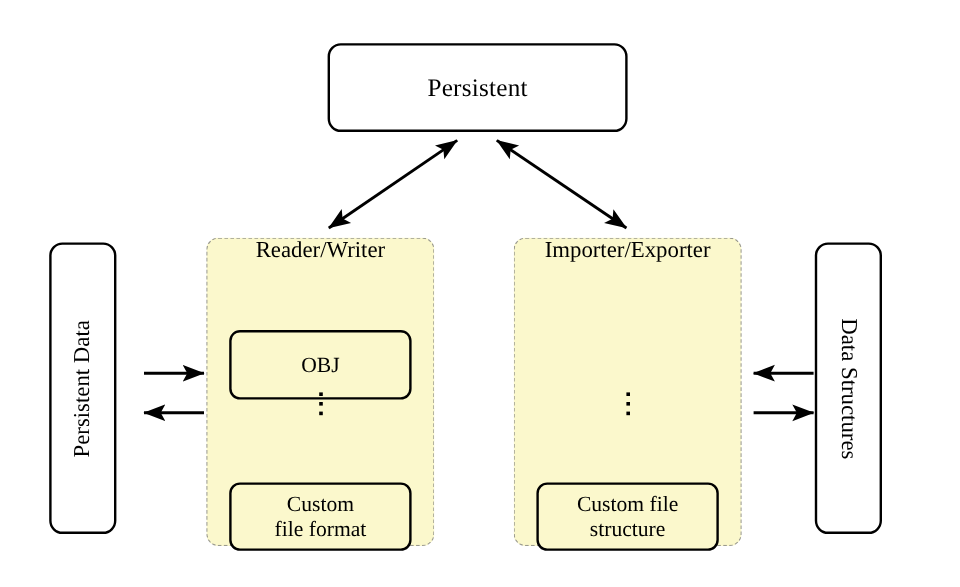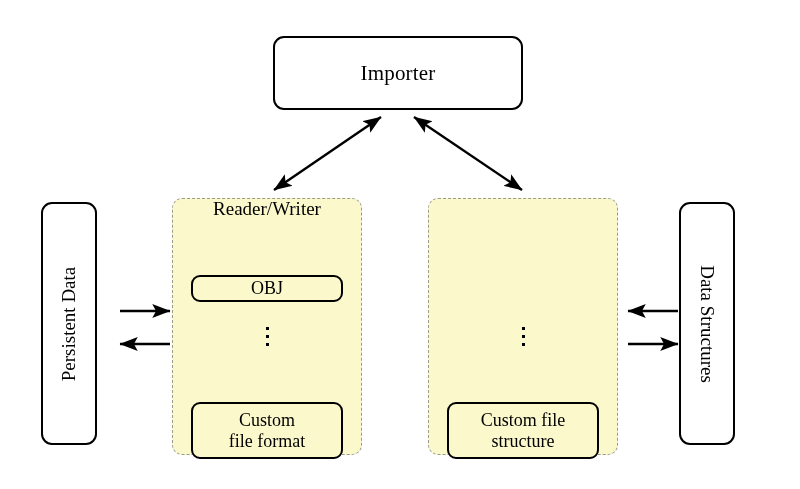--- a/index.html
+++ b/index.html
@@ -107,21 +107,21 @@
     text-align: center;
     box-sizing: border-box;
   }
   .inner-box .label {
     font-size: 18px;
     line-height: 1.15;
     white-space: pre-line;
   }
   .inner-box.first {
     top: 76px;
-    height: 27px;
+    height: 58px;
   }
   .inner-box.last {
     top: 180px;
     height: 57px;
     margin-top: 23px;
   }
 
   
   .vdots {
     position: absolute;
@@ -162,21 +162,21 @@
     <line x1="120" y1="311" x2="170" y2="311" stroke="#000000" stroke-width="2.4" marker-end="url(#head)"></line>
 
     <line x1="170" y1="344" x2="120" y2="344" stroke="#000000" stroke-width="2.4" marker-end="url(#head)"></line>
 
     <line x1="678" y1="311" x2="628" y2="311" stroke="#000000" stroke-width="2.4" marker-end="url(#head)"></line>
 
     <line x1="628" y1="344" x2="678" y2="344" stroke="#000000" stroke-width="2.4" marker-end="url(#head)"></line>
   </svg>
 
   <div class="node-manager">
-    <div class="label">Importer</div>
+    <div class="label">Persistent</div>
   </div>
 
   <div class="node-side left">
     <div class="label">Persistent Data</div>
   </div>
 
   <div class="node-side right">
     <div class="label">Data Structures</div>
   </div>
 
@@ -190,20 +190,21 @@
       <span></span>
       <span></span>
     </div>
     <div class="inner-box last">
       <div class="label">Custom
 file format</div>
     </div>
   </div>
 
   <div class="group importer">
+    <div class="group-title">Importer/Exporter</div>
     <div class="vdots">
       <span></span>
       <span></span>
       <span></span>
     </div>
     <div class="inner-box last">
       <div class="label">Custom file
 structure</div>
     </div>
   </div>

